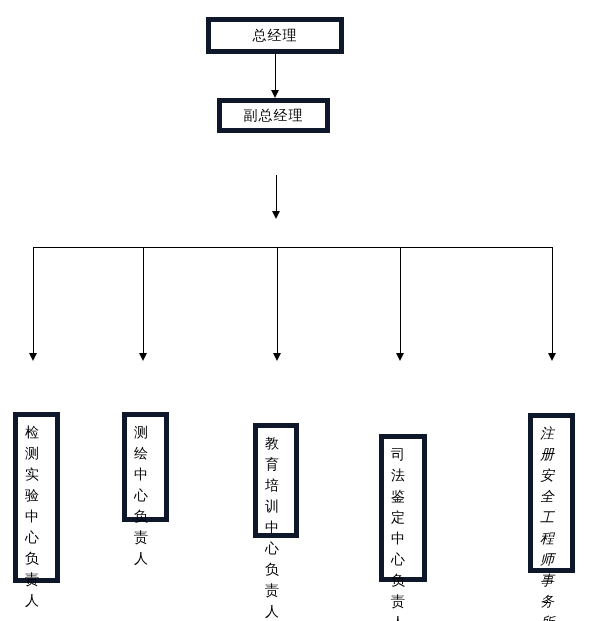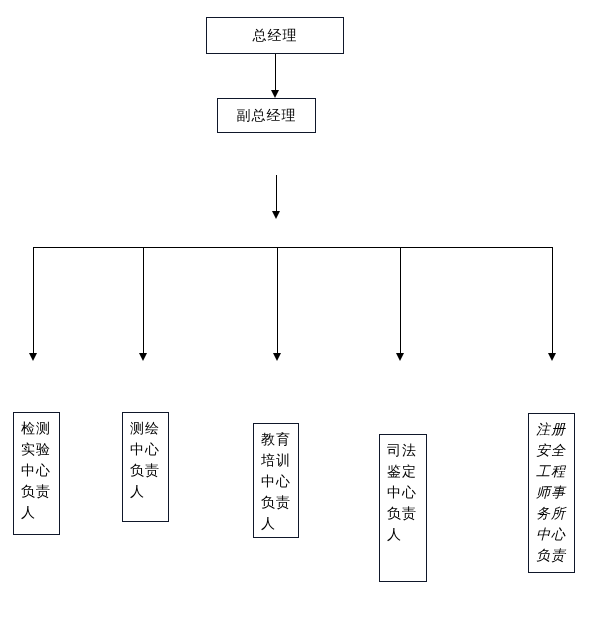--- a/index.html
+++ b/index.html
@@ -7,21 +7,21 @@
     position: relative;
     width: 611px;
     height: 621px;
     background: #ffffff;
     font-family: "Liberation Sans", sans-serif;
     color: #000000;
     overflow: hidden;
   }
   .box {
     position: absolute;
-    border: 1px solid #0f172a;
+    border: 5px solid #0f172a;
     background: #ffffff;
     box-sizing: border-box;
   }
   .box.center {
     display: flex;
     align-items: center;
     justify-content: center;
     font-size: 14px;
     letter-spacing: 1px;
   }
@@ -50,34 +50,34 @@
     width: 0;
     height: 0;
     border: 4px solid transparent;
     border-top: 8px solid #000000;
     border-bottom: none;
   }
 
   
   #box-gm    { left: 206px; top: 17px;  width: 138px; height: 37px; }
   #arrow-gm  { left: 275px; top: 54px;  height: 36px; }
-  #box-dgm   { left: 217px; top: 98px;  width: 99px; height: 35px; }
+  #box-dgm   { left: 217px; top: 98px;  width: 113px; height: 35px; }
   #arrow-mid { left: 276px; top: 175px; height: 36px; }
 
   
   #trunk     { left: 33px;  top: 247px; width: 520px; }
   .branch    { top: 247px; height: 106px; }
   #branch-0  { left: 33px;  }
   #branch-1  { left: 143px; }
   #branch-2  { left: 277px; }
   #branch-3  { left: 400px; }
   #branch-4  { left: 552px; }
 
   
-  #dept-0 { left: 13px;  top: 412px; width: 47px; height: 123px; }
+  #dept-0 { left: 13px;  top: 412px; width: 47px; height: 171px; }
   #dept-1 { left: 122px; top: 412px; width: 47px; height: 110px; }
   #dept-2 { left: 253px; top: 423px; width: 46px; height: 115px; }
   #dept-3 { left: 379px; top: 434px; width: 48px; height: 148px; }
   #dept-4 { left: 528px; top: 413px; width: 47px; height: 160px; font-style: italic; }
 </style>
 </head>
 <body>
 
 <div class="canvas">
 

